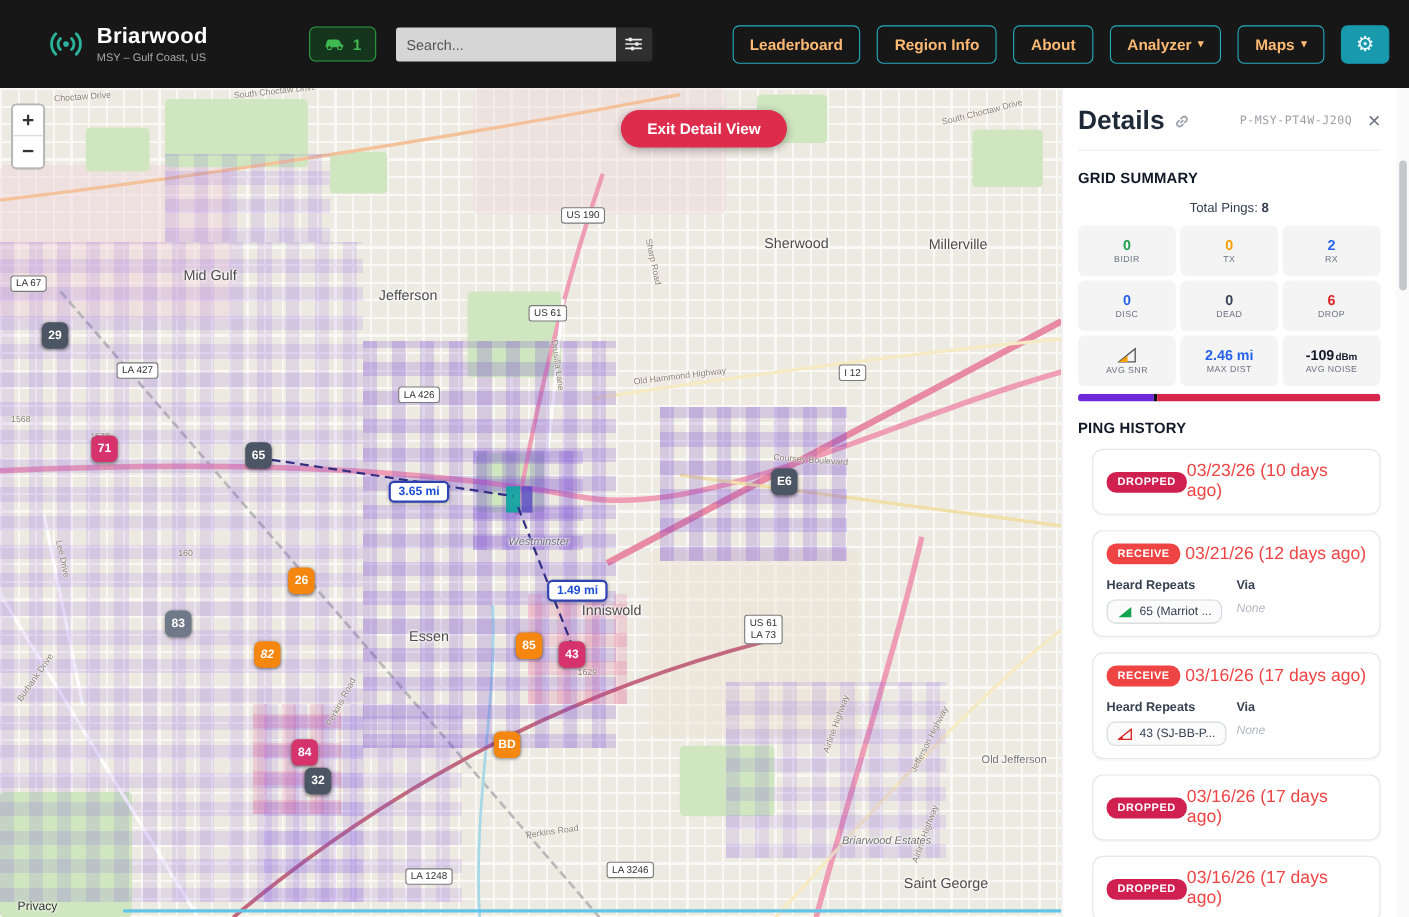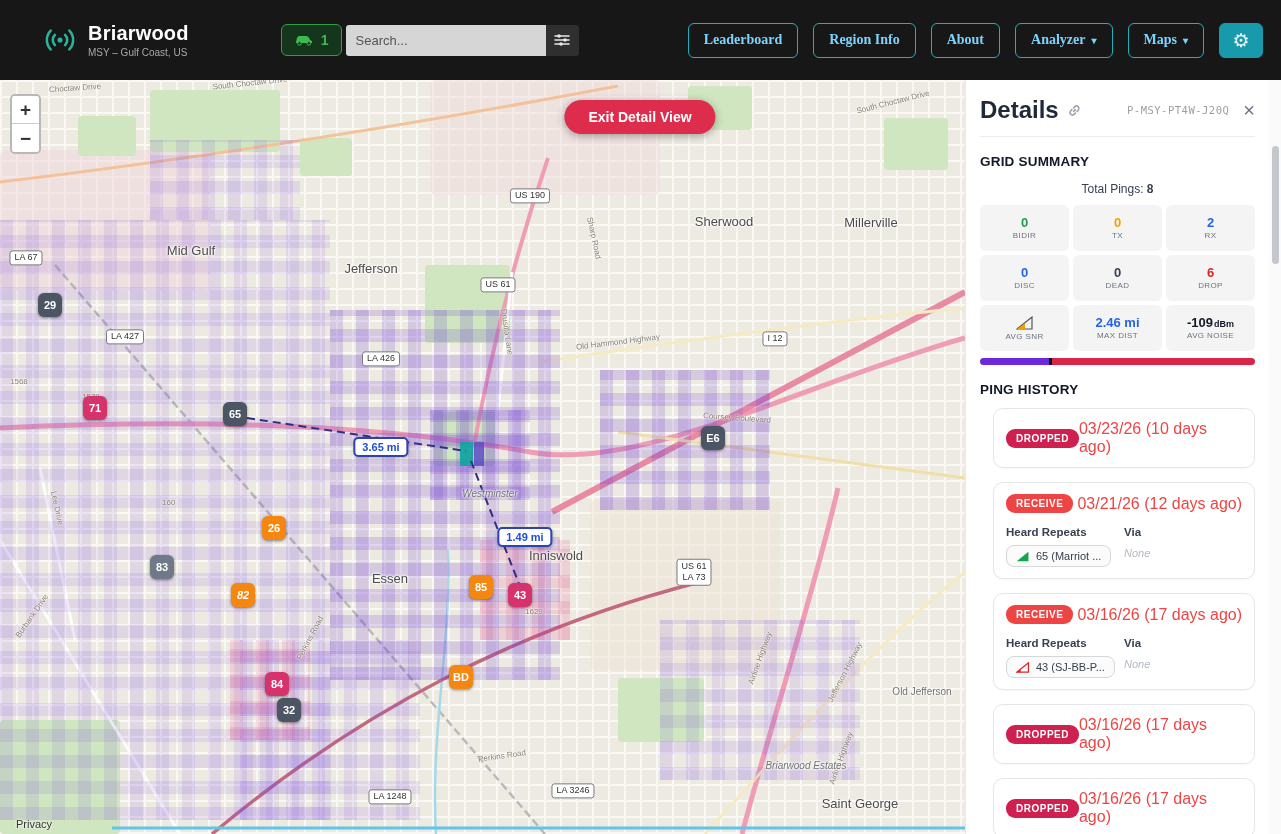--- a/index.html
+++ b/index.html
@@ -5,26 +5,26 @@
   * { box-sizing: border-box; margin: 0; padding: 0; }
   html,body { width:1281px; height:834px; overflow:hidden; font-family:"Liberation Sans",sans-serif; background:#fff; }
   body { position:relative; }
 
   
   header { position:absolute; top:0; left:0; width:1281px; height:80px; background:#171717; display:flex; align-items:center; padding:0 18px 0 42px; }
   .brand { display:flex; align-items:center; gap:10px; cursor:pointer; }
   .brand-title { color:#fff; font-size:20px; font-weight:bold; letter-spacing:.2px; }
   .brand-sub { color:#a8a8a8; font-size:10px; margin-top:2px; }
   .veh-btn { margin-left:92px; display:flex; align-items:center; gap:7px; background:#15351d; border:1px solid #2ea043; border-radius:6px; height:32px; padding:0 12px; color:#3fb950; font-size:14px; font-weight:bold; cursor:pointer; }
-  .search-group { display:flex; margin-left:4px;justify-content:center; }
+  .search-group { display:flex; margin-left:18px;justify-content:center; }
   .search { width:200px; height:31px; background:#d6d6d6; border:none; border-radius:3px 0 0 3px; padding:0 10px; font-size:13px; color:#222; outline:none; }
   .search::placeholder { color:#555; }
   .filter-btn { width:33px; height:31px; background:#2f2f2f; border:none; border-radius:0 3px 3px 0; display:flex; align-items:center; justify-content:center; cursor:pointer; }
   .nav-btns { margin-left:auto; display:flex; align-items:center; gap:15px; }
-  .nav-btn { background:rgba(0,0,0,0); border:1px solid #23aebf; color:#7dd3fc; border-radius:6px; height:35px; padding:0 15px; font-size:14px; font-weight:bold; cursor:pointer; display:flex; align-items:center; gap:6px; font-family:Liberation Serif, serif; }
+  .nav-btn { background:rgba(0,0,0,0); border:1px solid #23aebf; color:#fdba74; border-radius:6px; height:35px; padding:0 15px; font-size:14px; font-weight:bold; cursor:pointer; display:flex; align-items:center; gap:6px; font-family:Liberation Sans, sans-serif; }
   .caret { font-size:10px; }
   .gear-btn { background:#1899ac; border:1px solid #1899ac; border-radius:6px; width:44px; height:35px; color:#eaf8fb; font-size:19px; display:flex; align-items:center; justify-content:center; cursor:pointer; }
 
   
   .map { position:absolute; top:80px; left:0; width:965px; height:754px; background:#edeae1; overflow:hidden; }
   .map-grid { position:absolute; inset:0;
     background-image:
       repeating-linear-gradient(0deg,#faf8f4 0 2px,transparent 2px 16px),
       repeating-linear-gradient(90deg,#faf8f4 0 2px,transparent 2px 16px); }
   .zone { position:absolute; border-radius:6px; }

